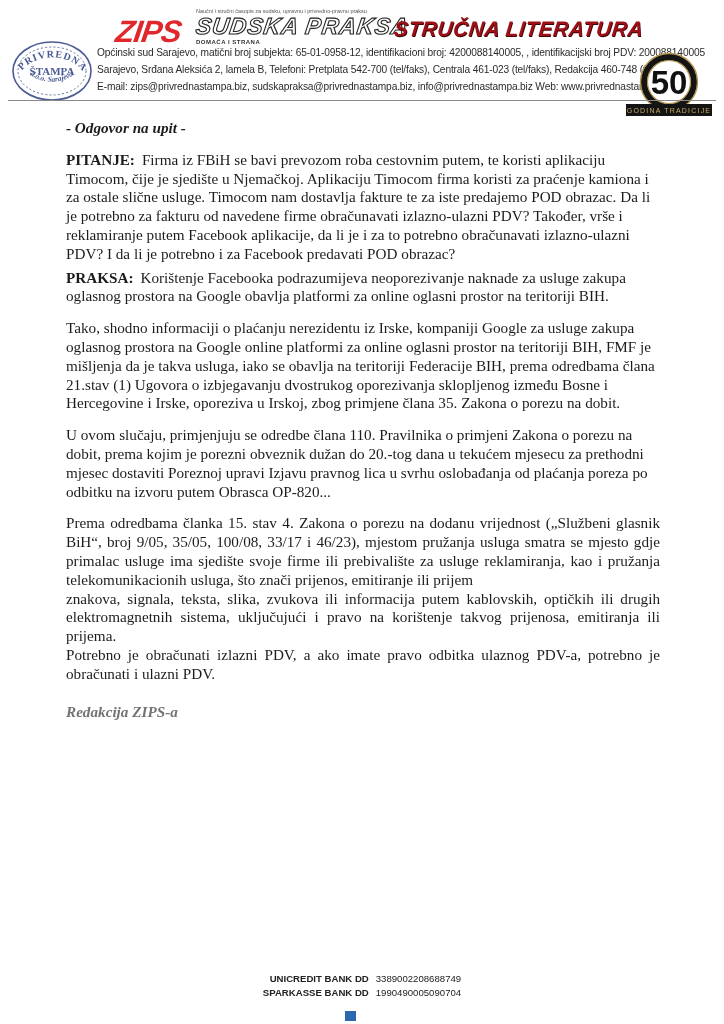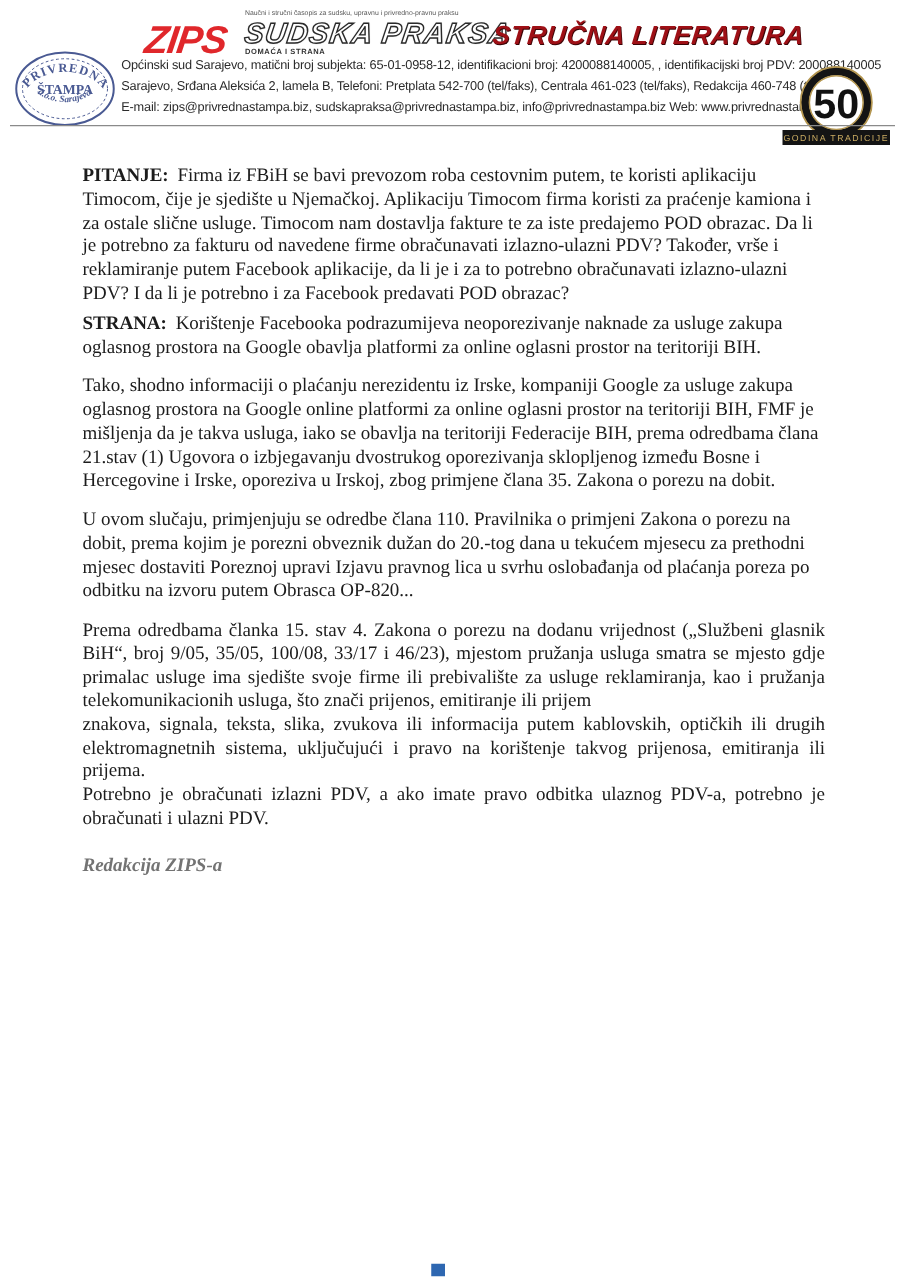--- a/index.html
+++ b/index.html
@@ -96,35 +96,42 @@
         <rect x="2" y="52" width="86" height="12" fill="#141414"></rect>
         <text x="45" y="61" text-anchor="middle" font-family="Liberation Sans, sans-serif" font-size="7" letter-spacing="1.2" fill="#c9ab62">GODINA TRADICIJE</text>
       </svg>
     </div>
 
     <div class="hdr-rule"></div>
   </div>
 
   <div class="doc">
 
+    <p class="doc-heading">- Odgovor na upit -</p>
 
     <p class="para"><b class="qa-label">PITANJE:</b><span>Firma iz FBiH se bavi prevozom roba cestovnim putem, te koristi aplikaciju Timocom, čije je sjedište u Njemačkoj. Aplikaciju Timocom firma koristi za praćenje kamiona i za ostale slične usluge. Timocom nam dostavlja fakture te za iste predajemo POD obrazac. Da li je potrebno za fakturu od navedene firme obračunavati izlazno-ulazni PDV?  Također, vrše i reklamiranje putem Facebook aplikacije, da li je i za to potrebno obračunavati izlazno-ulazni PDV? I da li je potrebno i za Facebook predavati POD obrazac?</span></p>
 
-    <p class="para-tight"><b class="qa-label">STRANA:</b><span>Korištenje Facebooka podrazumijeva neoporezivanje naknade za usluge zakupa oglasnog prostora na Google obavlja platformi za online oglasni prostor na teritoriji BIH.</span></p>
+    <p class="para-tight"><b class="qa-label">PRAKSA:</b><span>Korištenje Facebooka podrazumijeva neoporezivanje naknade za usluge zakupa oglasnog prostora na Google obavlja platformi za online oglasni prostor na teritoriji BIH.</span></p>
 
 
     <p class="para">Tako, shodno informaciji o plaćanju nerezidentu iz Irske, kompaniji Google za usluge zakupa oglasnog prostora na Google online platformi za online oglasni prostor na teritoriji BIH, FMF je mišljenja da je takva usluga, iako se obavlja na teritoriji Federacije BIH, prema odredbama člana 21.stav (1) Ugovora o  izbjegavanju dvostrukog oporezivanja sklopljenog između Bosne i Hercegovine i Irske, oporeziva u Irskoj, zbog primjene člana 35. Zakona o porezu na dobit.</p>
 
     <p class="para">U ovom slučaju, primjenjuju se odredbe člana 110. Pravilnika o primjeni Zakona o porezu na dobit, prema kojim je porezni obveznik dužan do 20.-tog dana u tekućem mjesecu za prethodni mjesec dostaviti Poreznoj upravi Izjavu pravnog lica u svrhu oslobađanja od plaćanja poreza po odbitku na izvoru putem Obrasca OP-820...</p>
 
     <p class="para just">Prema odredbama članka 15. stav 4. Zakona o porezu na dodanu vrijednost („Službeni glasnik BiH“, broj 9/05, 35/05, 100/08,  33/17 i 46/23), mjestom pružanja usluga smatra se mjesto gdje primalac usluge ima sjedište svoje firme ili prebivalište za usluge reklamiranja, kao i pružanja telekomunikacionih usluga, što znači prijenos, emitiranje ili prijem</p>
     <p class="just">znakova, signala, teksta, slika, zvukova ili informacija putem kablovskih, optičkih ili drugih elektromagnetnih sistema, uključujući i pravo na korištenje takvog prijenosa, emitiranja ili prijema.</p>
     <p class="just">Potrebno je obračunati izlazni PDV, a ako imate pravo odbitka ulaznog PDV-a, potrebno je obračunati i ulazni PDV.</p>
 
     <p class="signature">Redakcija ZIPS-a</p>
   </div>
 
   <div class="footer">
+    <div class="bank-group">
+      <span class="bank-name">UNICREDIT BANK DD</span>
+      <span class="bank-acct">3389002208688749</span>
+      <span class="bank-name">SPARKASSE BANK DD</span>
+      <span class="bank-acct">1990490005090704</span>
+    </div>
   </div>
 
   <div class="footer-mark"></div>
 
 </div>
 
 </body></html>

